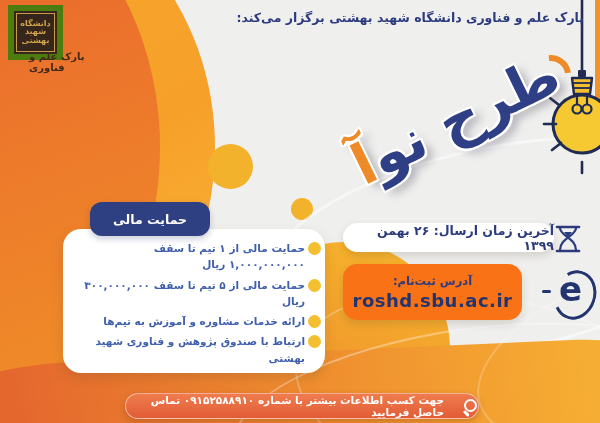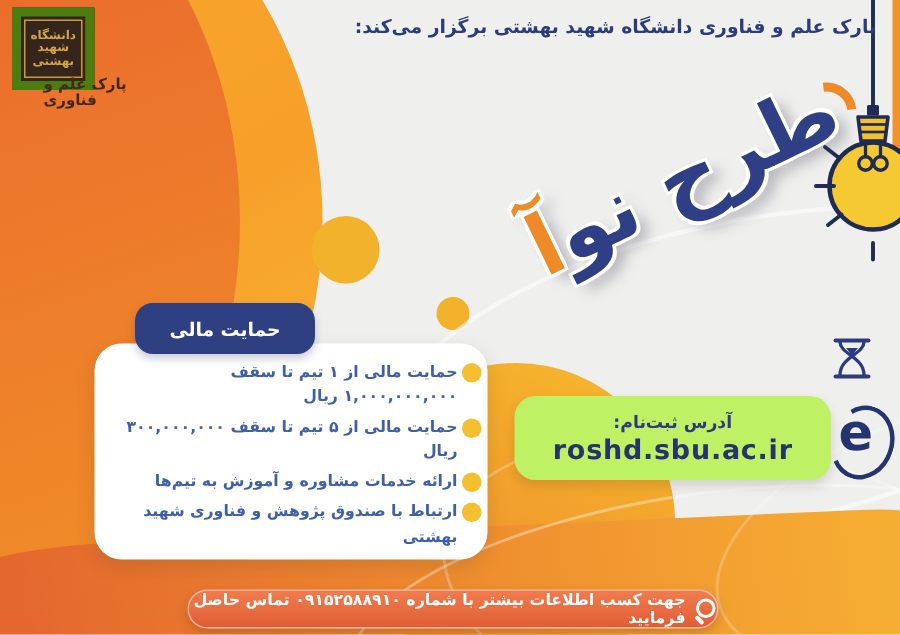--- a/index.html
+++ b/index.html
@@ -62,35 +62,35 @@
   .card ul{list-style:none;margin:0;padding:11px 20px 8px 12px;direction:rtl;}
   .card li{position:relative;font-size:10.5px;font-weight:bold;color:#3f5fad;text-align:right;
     line-height:1.55;margin-bottom:4px;}
   .card li .dot{position:absolute;right:-16px;top:2px;width:13px;height:13px;border-radius:50%;background:#f5c02f;}
 
   
   .pill-deadline{position:absolute;left:343px;top:223px;width:211px;height:29px;background:#fff;border-radius:15px;
     display:flex;align-items:center;justify-content:center;font-size:12.5px;font-weight:bold;color:#2c3b7e;
     direction:rtl;z-index:6;box-shadow:0 4px 8px rgba(90,70,40,.18);}
   .icon-hourglass{position:absolute;left:550px;top:224px;z-index:5;}
-  .box-register{position:absolute;left:343px;top:264px;width:211px;height:56px;background:#bef264;border-radius:14px;
+  .box-register{position:absolute;left:343px;top:264px;width:179px;height:56px;background:#f97316;border-radius:14px;
     display:flex;flex-direction:column;align-items:center;justify-content:center;z-index:6;
     box-shadow:0 4px 8px rgba(90,70,40,.18);}
   .box-register .lbl{font-size:11.5px;font-weight:bold;color:#2c3b7e;direction:rtl;}
   .box-register .url{font-size:18px;font-weight:800;color:#24346f;direction:ltr;letter-spacing:.5px;margin-top:2px;cursor:pointer;}
   .icon-e{position:absolute;left:550px;top:266px;width:44px;height:52px;z-index:5;}
   .icon-e .ring{position:absolute;left:4px;top:4px;width:36px;height:44px;border:3px solid #24346f;border-radius:50%;
     border-left-color:transparent;transform:rotate(18deg);}
   .icon-e .letter{position:absolute;left:9px;top:6px;font-size:34px;font-weight:800;color:#24346f;line-height:1;}
   .icon-e .dash{position:absolute;left:-8px;top:24px;width:9px;height:3px;background:#24346f;border-radius:2px;}
 
   
   .contact{position:absolute;left:125px;top:393px;width:352px;height:24px;border-radius:13px;
     background:linear-gradient(180deg,#f07c4e,#e15c35);border:1px solid rgba(255,255,255,.5);
-    display:flex;align-items:center;justify-content:center;gap:5px;direction:rtl;z-index:6;
+    display:flex;align-items:center;justify-content:center;gap:18px;direction:rtl;z-index:6;
     color:#fff;font-size:10.5px;font-weight:bold;box-shadow:0 3px 7px rgba(120,50,20,.3);}
   .mag{position:relative;width:16px;height:16px;flex:0 0 auto;}
   .mag .lens{position:absolute;right:1px;top:1px;width:9px;height:9px;border:2px solid #fff;border-radius:50%;}
   .mag .handle{position:absolute;left:1px;bottom:0;width:7px;height:2.5px;background:#fff;border-radius:2px;transform:rotate(45deg);}
 </style>
 </head>
 <body>
 
 <div class="poster">
 
@@ -147,20 +147,21 @@
       <li><span class="dot"></span><span>ارتباط با صندوق پژوهش و فناوری شهید بهشتی</span></li>
     </ul>
   </div>
 
   <svg class="icon-hourglass" width="34" height="30" viewBox="0 0 34 30">
     <line x1="7" y1="3" x2="29" y2="3" stroke="#2c3b7e" stroke-width="2.6" stroke-linecap="round"></line>
     <line x1="7" y1="27" x2="29" y2="27" stroke="#2c3b7e" stroke-width="2.6" stroke-linecap="round"></line>
     <path d="M10,4 C10,12 26,14 26,26 M26,4 C26,12 10,14 10,26" fill="none" stroke="#2c3b7e" stroke-width="2.2"></path>
     <path d="M14,8 L22,8 L18,13 Z" fill="#2c3b7e"></path>
   </svg>
+  <div class="pill-deadline">آخرین زمان ارسال: ۲۶ بهمن ۱۳۹۹</div>
 
   <div class="icon-e">
     <div class="ring"></div>
     <div class="letter">e</div>
     <div class="dash"></div>
   </div>
   <div class="box-register">
     <div class="lbl">آدرس ثبت‌نام:</div>
     <div class="url">roshd.sbu.ac.ir</div>
   </div>

